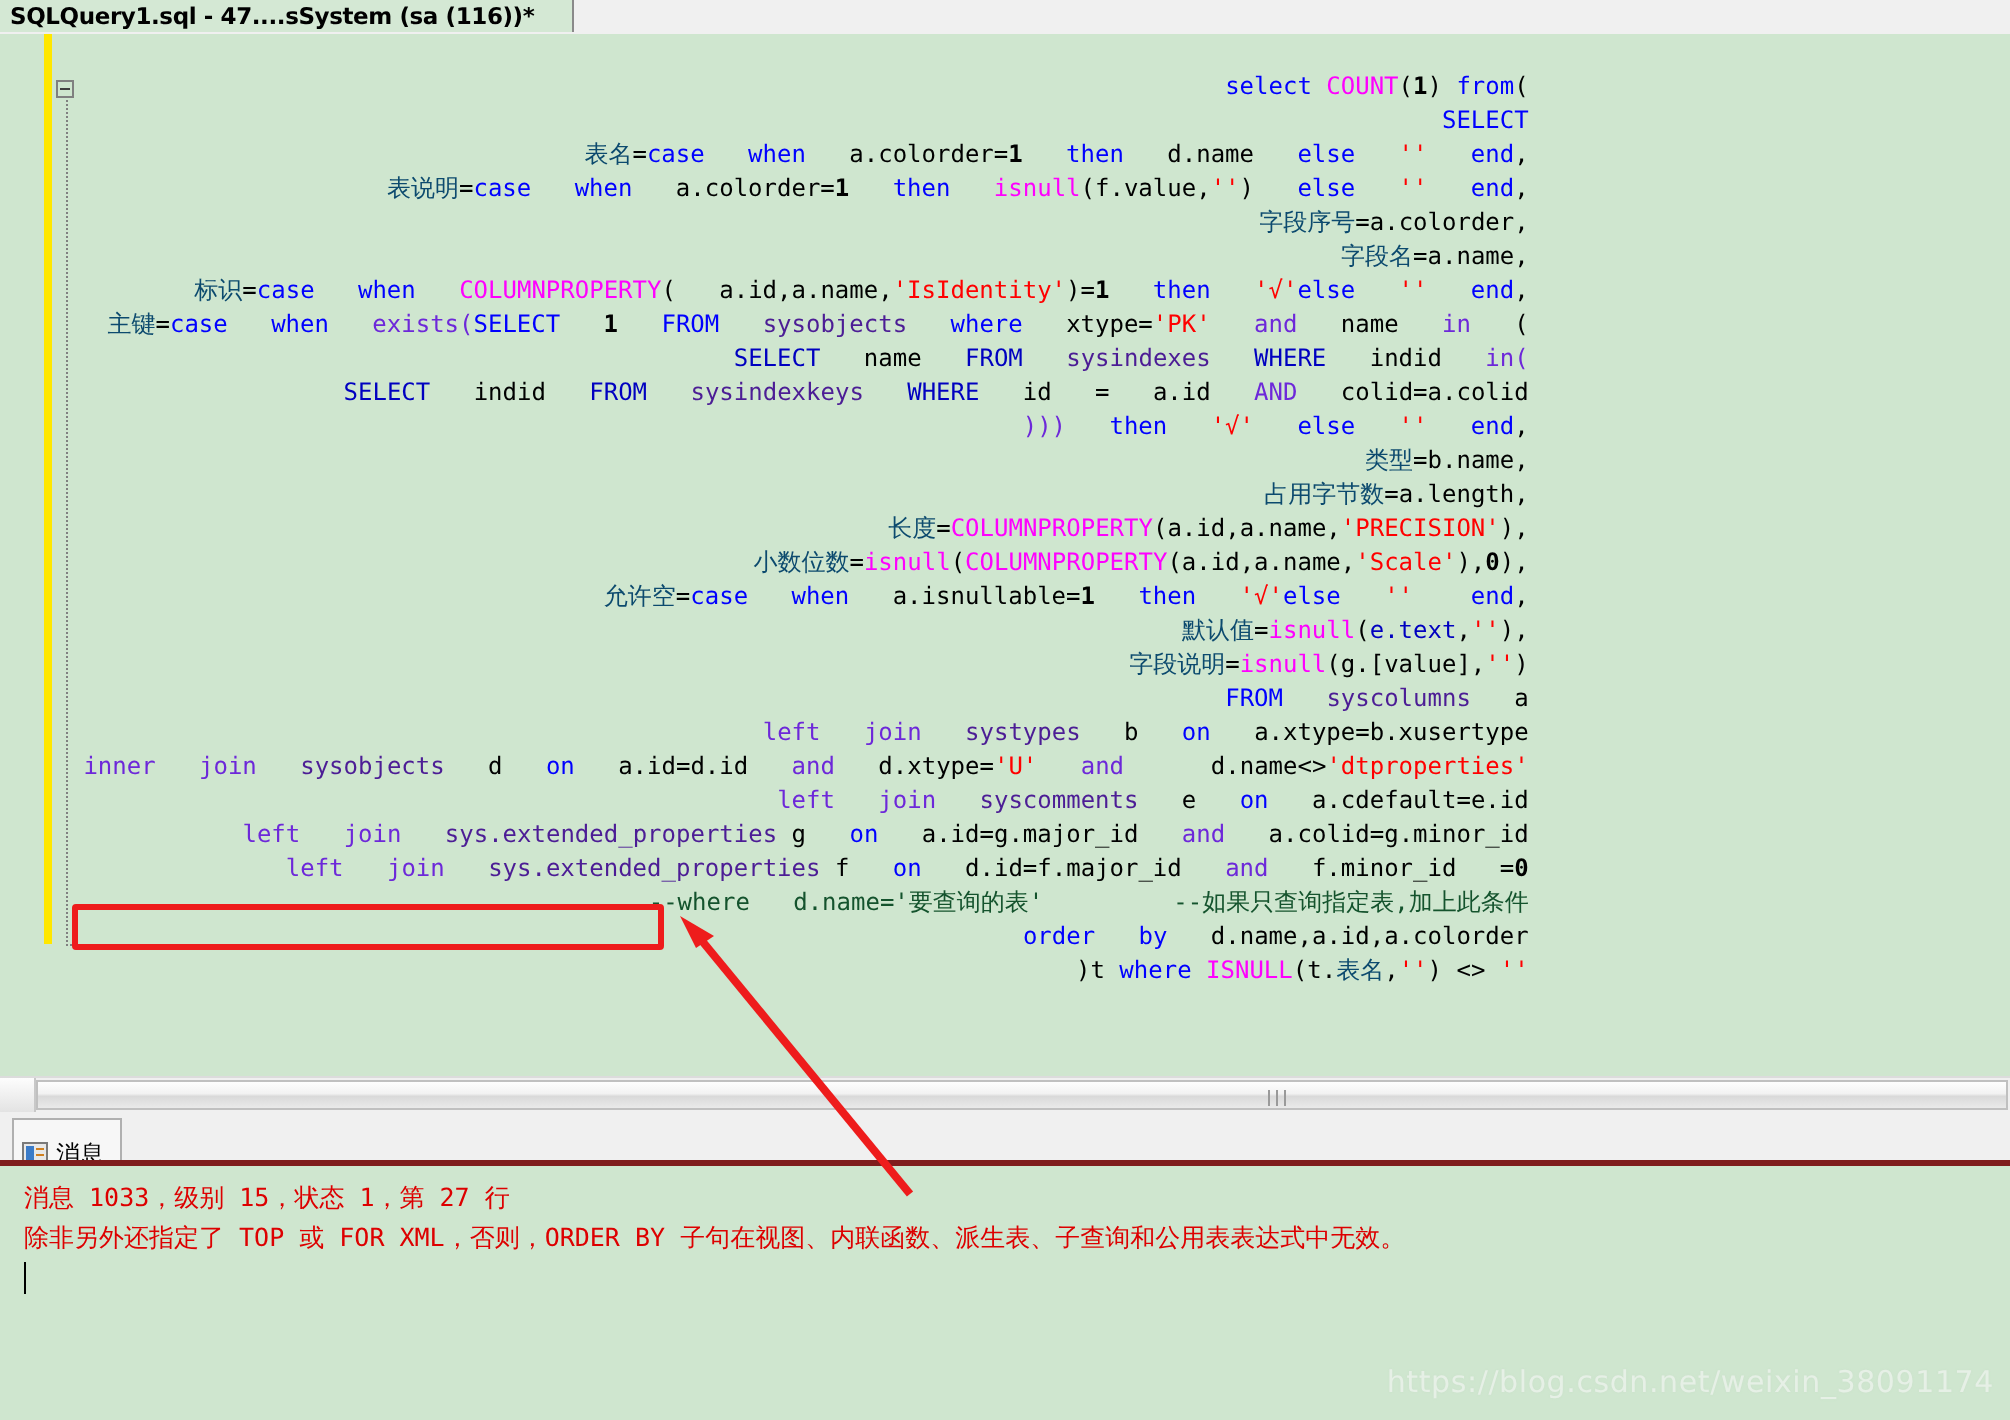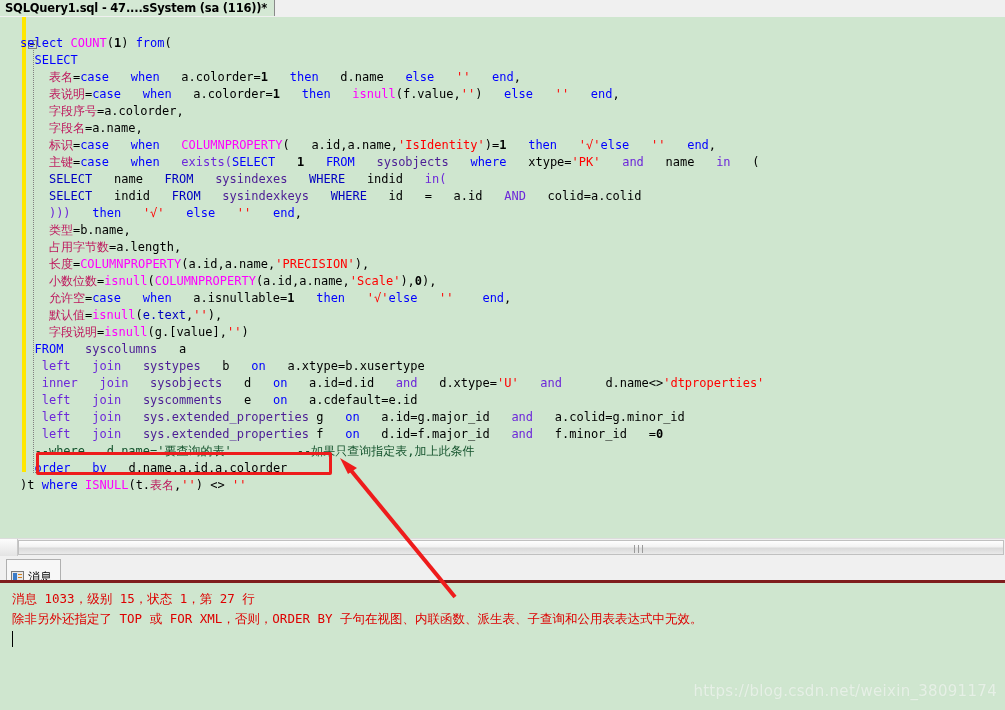--- a/index.html
+++ b/index.html
@@ -18,21 +18,21 @@
   
   .tabstrip {
     position: absolute; left: 0; top: 0;
     width: 1005px; height: 17px;
     background: #f0f0f0;
     border-bottom: 1px solid #9a9a9a;
   }
   .tab-active {
     position: absolute; left: 0; top: 0;
     height: 16px;
-    padding: 0 7px 0 5px;
+    padding: 0 19px 0 5px;
     background: #d4e8d4;
     border-right: 1px solid #8a8a8a;
     font-family: "DejaVu Sans", sans-serif;
     font-size: 11.5px;
     font-weight: bold;
     color: #000000;
     line-height: 16px;
     white-space: nowrap;
     letter-spacing: -0.2px;
   }
@@ -93,29 +93,29 @@
 
   .code {
     position: absolute;
     left: 20px; top: 18px;
     font-family: "DejaVu Sans Mono", monospace;
     font-size: 12px;
     line-height: 17px;
     white-space: pre;
     color: #000000;
   }
-  .code .ln { display: block; height: 17px; }
+  .code .ln { display: block; height: 17px; text-align: right; }
 
   
   .kw   { color: #0000ff; }        
   .kwd  { color: #0000c0; }        
   .fn   { color: #ff00ff; }        
   .tbl  { color: #4c1d95; }        
   .str  { color: #ff0000; }        
-  .cn   { color: #be185d; }        
+  .cn   { color: #0c4a6e; }        
   .cm   { color: #14532d; }        
   .gry  { color: #6d28d9; }        
   .num  { color: #000000; font-weight: bold; }
   .pln  { color: #000000; }
 
   
   .redbox {
     position: absolute;
     left: 36px; top: 435px;
     width: 296px; height: 23px;

